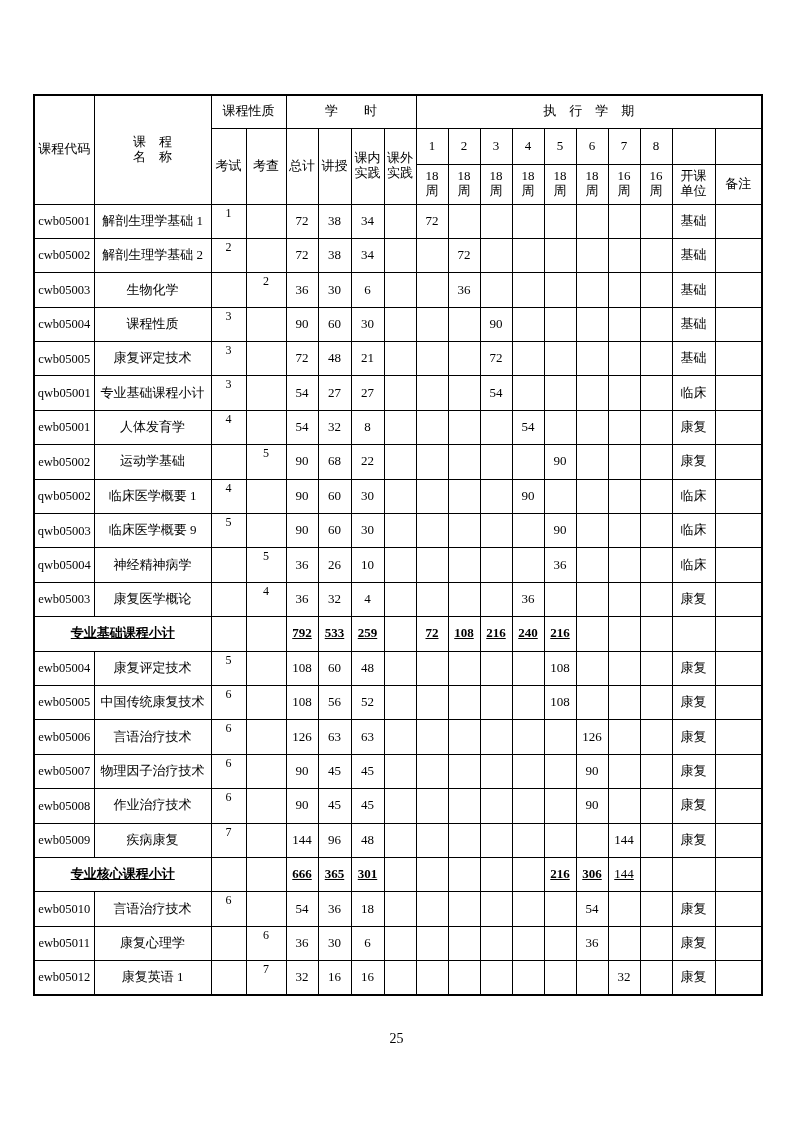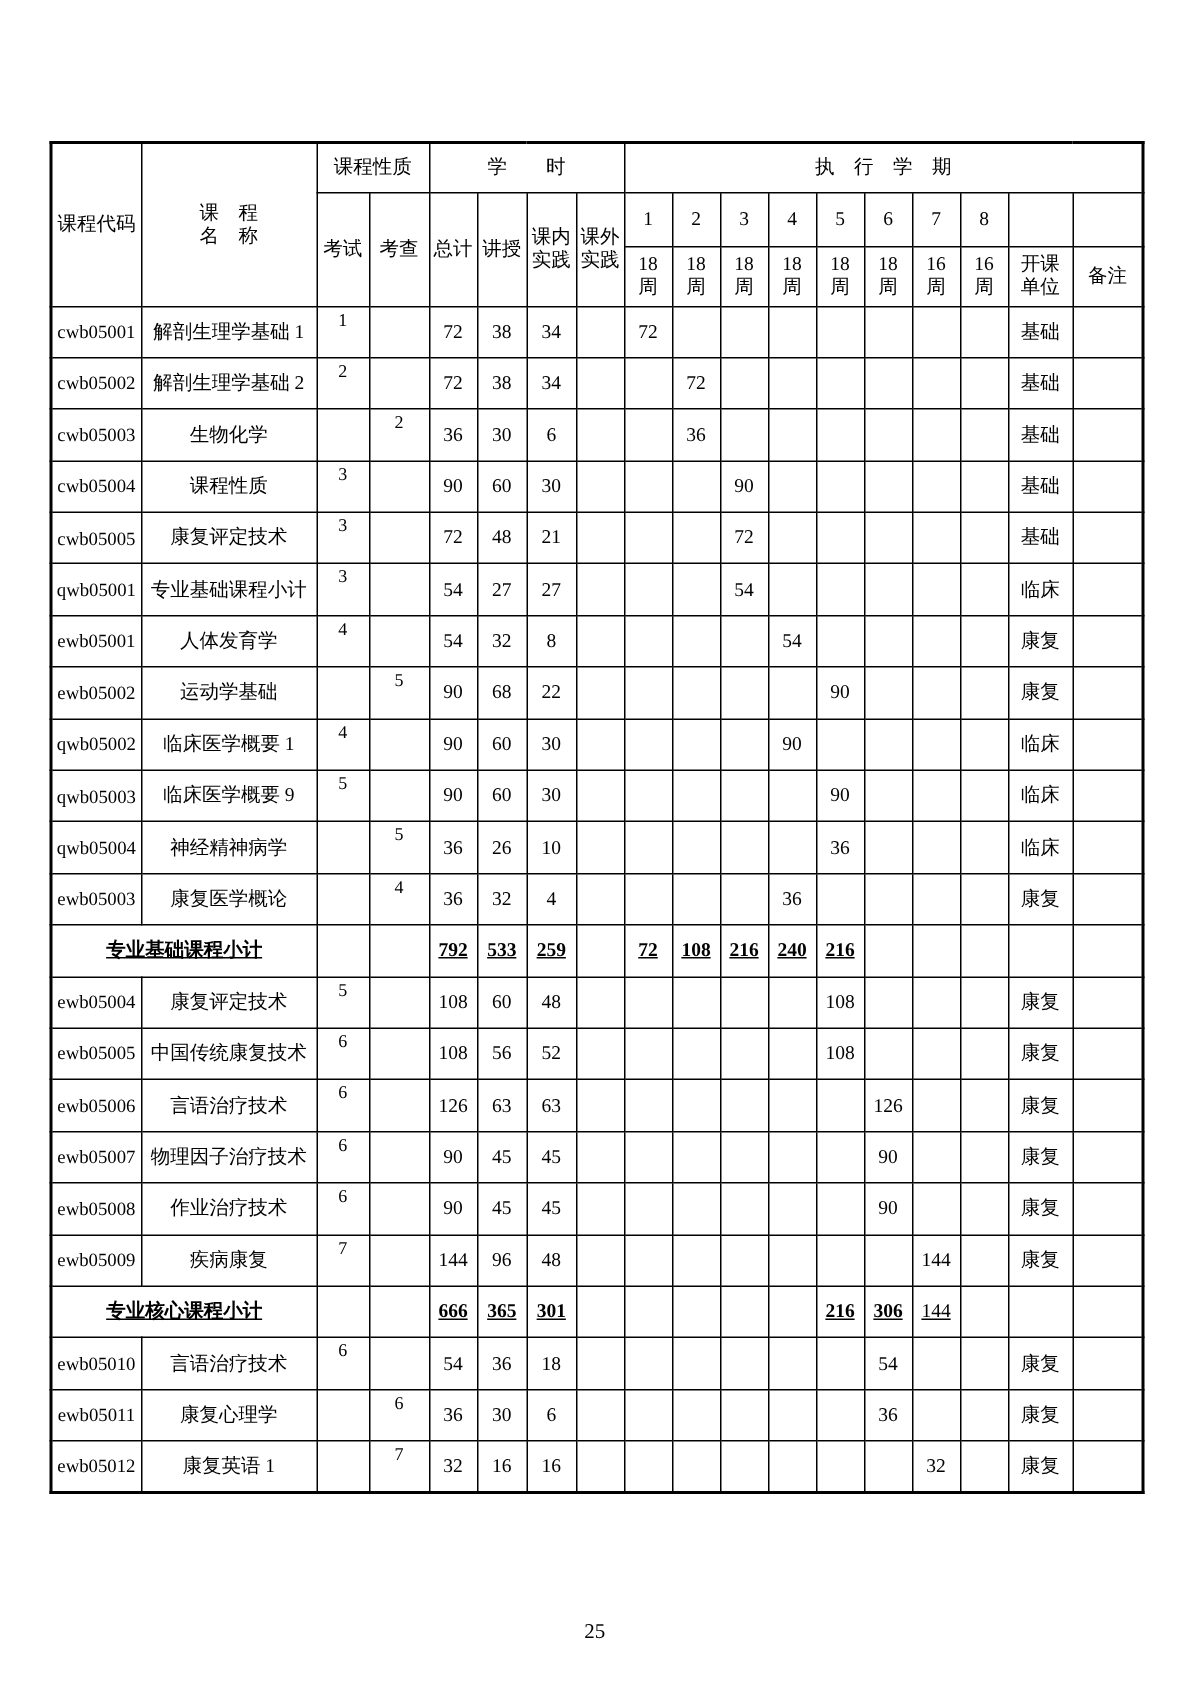--- a/index.html
+++ b/index.html
@@ -33,21 +33,21 @@
   .pre { white-space: pre-line; }
   tr.hr1 { height: 33px; }
   tr.hr2 { height: 36px; }
   tr.hr3 { height: 40px; }
   .curriculum tbody tr { height: 34.4px; }
   .curriculum td.code { font-size: 12.5px; }
   .curriculum td.vtop { vertical-align: top; padding-top: 2px; font-size: 12px; }
   .curriculum tr.subtotal td { font-weight: bold; text-decoration: underline; }
   .curriculum tr.subtotal td.light { font-weight: normal; }
   .page-number {
-    position: absolute; left: 0; top: 1081px; width: 100%;
+    position: absolute; left: 0; top: 1031px; width: 100%;
     text-align: center; font-size: 14px;
   }
 </style>
 </head>
 <body>
 
 <div class="sheet">
 
   <table class="curriculum">
     <colgroup>

